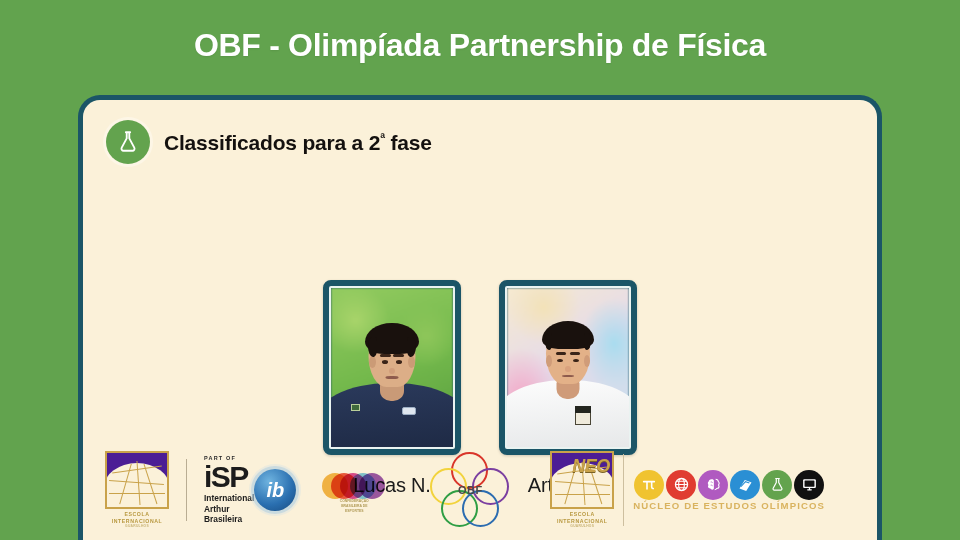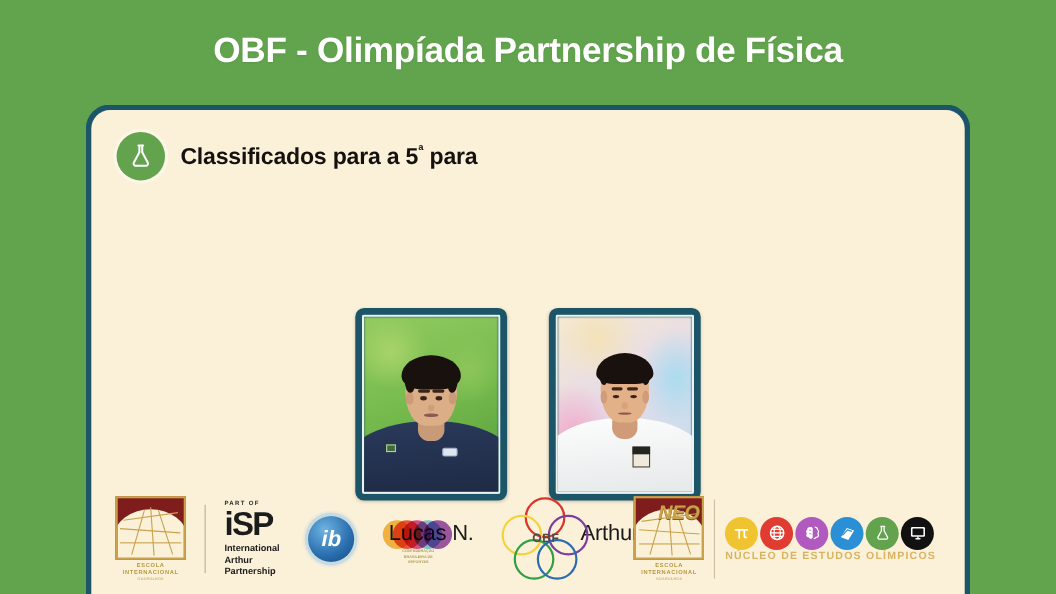--- a/index.html
+++ b/index.html
@@ -140,21 +140,21 @@
     display: flex;
     align-items: center;
   }
   .logo-cell { display:flex; align-items:center; justify-content:center; }
 
   
   .emblem { position: relative; }
   .emblem-box {
     position: relative;
     border: 2px solid #c9a24a;
-    background: #7f1d1d;
+    background: #4c1d95;
     overflow: hidden;
   }
   .emblem-dome {
     position:absolute; left:50%; bottom:-14%;
     transform: translateX(-50%);
     width: 112%; height: 96%;
     border-radius: 50% 50% 0 0;
     background: #fbf1d9;
   }
   .mesh-line { position:absolute; background:#c9a24a; }
@@ -208,21 +208,21 @@
   .obf-rings i {
     position:absolute; width:37px; height:37px; border-radius:50%;
     border: 2.2px solid currentColor;
   }
   .obf-word {
     position:absolute; left:0; top:32px; width:80px; text-align:center;
     font-size:11px; font-weight:bold; color:#4a4a4a; letter-spacing:0.5px;
   }
 
   
-  .neo-block { display:flex; flex-direction:column; align-items:flex-start; gap:0; }
+  .neo-block { display:flex; flex-direction:column; align-items:center; gap:0; }
   .neo-icons { display:flex; gap:2px; }
   .neo-icon {
     width:30px; height:30px; border-radius:50%;
     display:flex; align-items:center; justify-content:center;
     color:#fff; font-size:15px; line-height:1;
   }
   .neo-caption {
     font-size:9.6px; font-weight:bold; letter-spacing:1.1px; color:#d9b35f;
   }
   .vert-divider { width:1px; height:72px; background:#cdbf9f; margin:0 9px; }
@@ -234,21 +234,21 @@
 
 <div id="content-card">
 
   <div class="card-header">
     <div class="flask-badge">
       <svg width="26" height="26" viewBox="0 0 24 24" aria-hidden="true">
         <path d="M10 3h4M10.8 3.6v5.1L6.2 17.2c-.7 1.3.2 2.9 1.7 2.9h8.2c1.5 0 2.4-1.6 1.7-2.9l-4.6-8.5V3.6" fill="none" stroke="#ffffff" stroke-width="1.7" stroke-linecap="round" stroke-linejoin="round"></path>
       </svg>
     </div>
     <div class="card-header-text">
-      <span>Classificados para a 5</span><sup>ª</sup><span> para</span>
+      <span>Classificados para a 2</span><sup>ª</sup><span> fase</span>
     </div>
   </div>
 
   <div id="students-row">
 
     <div class="student">
       <div class="photo-frame f1">
         <div class="photo-inner">
           <div class="bg-green"></div>
 
@@ -326,27 +326,27 @@
         </div>
 
         <div class="isp-divider"></div>
 
         <div class="isp-text">
           <div class="isp-partof">PART OF</div>
           <div class="isp-big">iSP</div>
           <div class="isp-sub">
             <div>International</div>
             <div>Arthur</div>
-            <div>Partnership</div>
-          </div>
-        </div>
-      </div>
-    </div>
-
-    <div class="logo-cell" style="margin-left:26px;">
+            <div>Brasileira</div>
+          </div>
+        </div>
+      </div>
+    </div>
+
+    <div class="logo-cell" style="">
       <div class="ib-logo">
         <span>ib</span>
       </div>
     </div>
 
     <div class="logo-cell" style="margin-left:26px;">
       <div class="circles-logo">
         <i style="left:0;background:#f2b234;"></i>
         <i style="left:9px;background:#e8472c;"></i>
         <i style="left:18px;background:#d4368f;"></i>

